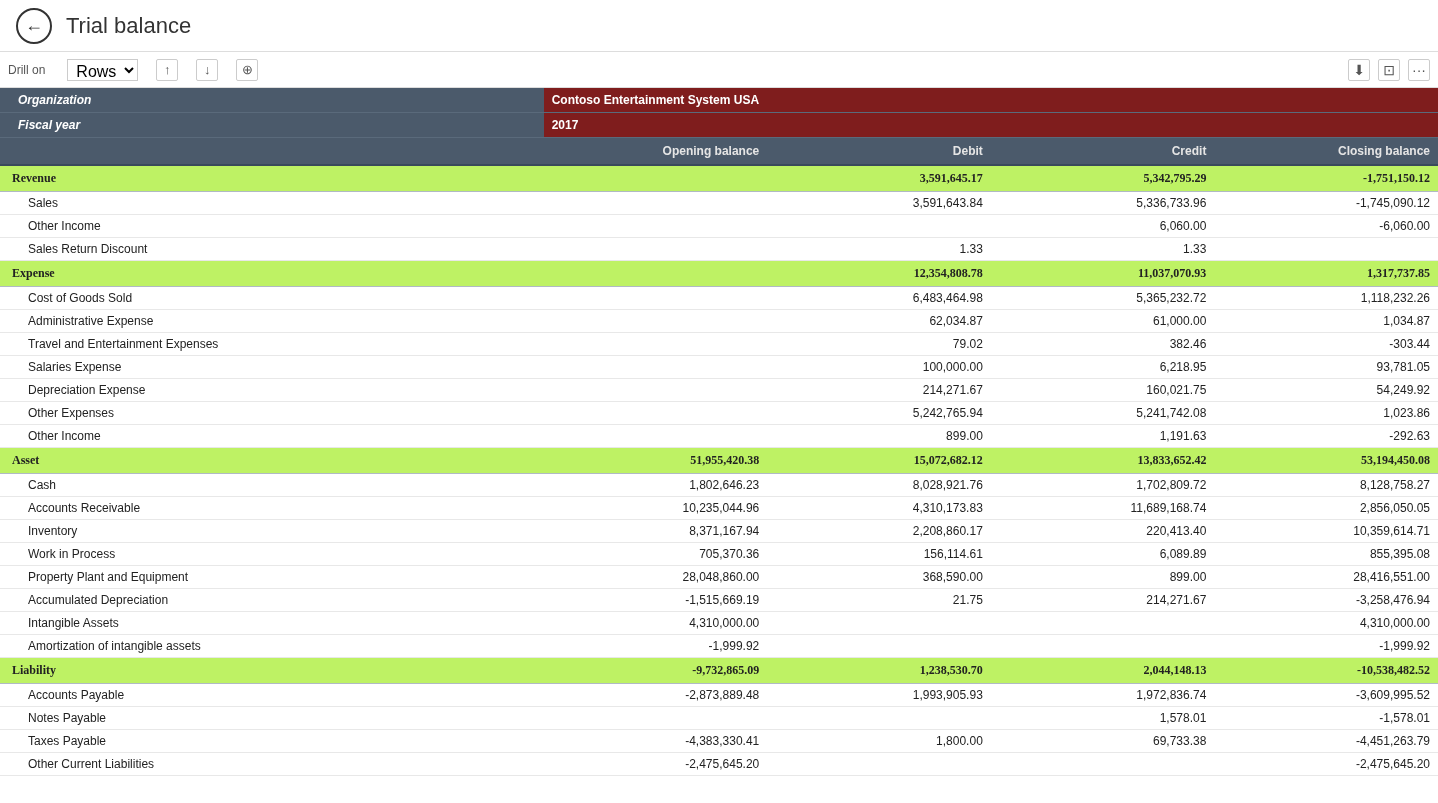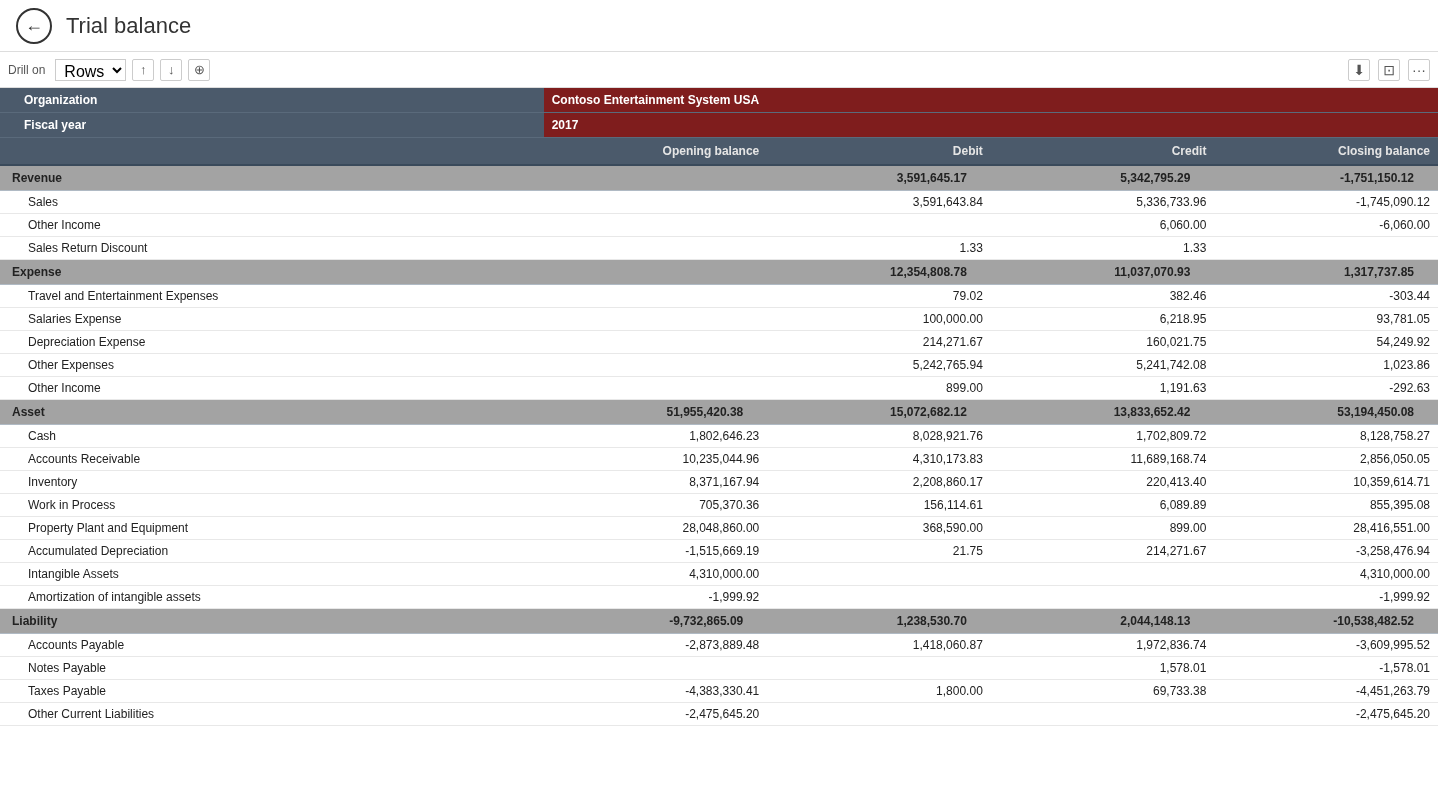--- a/index.html
+++ b/index.html
@@ -12,21 +12,21 @@
     .back-btn {
       width: 36px; height: 36px; border-radius: 50%; border: 2px solid #333;
       display: flex; align-items: center; justify-content: center;
       cursor: pointer; font-size: 18px; margin-right: 14px;
       background: #fff; color: #333;
     }
     .title-text { font-size: 22px; font-weight: 300; color: #333; }
 
     .toolbar {
       display: flex; align-items: center; padding: 4px 8px; background: #fff;
-      border-bottom: 1px solid #ddd; height: 36px; gap: 6px;
+      border-bottom: 1px solid #ddd; height: 36px; gap: 18px;
     }
     .drill-label { font-size: 12px; color: #555; margin-right: 4px; }
     .drill-select {
       border: 1px solid #ccc; padding: 2px 4px; font-size: 16px;
       background: #fff; height: 22px; cursor: pointer;
     }
     .toolbar-icon-btn {
       width: 22px; height: 22px; border: 1px solid #ccc; background: #fff;
       display: flex; align-items: center; justify-content: center;
       cursor: pointer; font-size: 13px; color: #555; border-radius: 2px;
@@ -47,35 +47,35 @@
     col.col-ob { width: 220px; }
     col.col-debit { width: 220px; }
     col.col-credit { width: 220px; }
     col.col-cb { width: 220px; }
 
     
     .info-row td {
       background: #4b5a6b; color: #fff; padding: 5px 8px;
       font-weight: 600; font-size: 12px; border-bottom: 1px solid #5a6a7b;
     }
-    .info-row td:first-child { padding-left: 24px; }
+    .info-row td:first-child { padding-left: 18px; font-style: italic; }
     .info-row td.value { background: #7f1d1d; color: #fff; }
 
     
     .col-header-row th {
       background: #4b5a6b; color: #e5e5e5; padding: 6px 8px;
       text-align: right; font-weight: 600; font-size: 12px;
       border-bottom: 2px solid #3a4a5b;
     }
     .col-header-row th:first-child { text-align: left; padding-left: 12px; }
 
     
     .cat-row td {
-      background: #a3a3a3; color: #222; padding: 5px 24px;
-      font-weight: 700; font-size: 12px; border-bottom: 1px solid #b0bac4;
+      background: #bef264; color: #222; padding: 5px 8px;
+      font-weight: 700; font-size: 12px; border-bottom: 1px solid #b0bac4; font-family: Liberation Serif, serif;
     }
     .cat-row td:first-child { padding-left: 12px; }
     .cat-row td.num { text-align: right; }
 
     
     .detail-row td {
       background: #fff; color: #222; padding: 4px 8px;
       font-size: 12px; border-bottom: 1px solid #e8e8e8;
     }
     .detail-row td:first-child { padding-left: 28px; }
@@ -176,20 +176,34 @@
       <td class="num"></td>
     </tr>
         <tr class="cat-row">
     <td>Expense</td>
     <td class="num"></td>
     <td class="num">12,354,808.78</td>
     <td class="num">11,037,070.93</td>
     <td class="num">1,317,737.85</td>
   </tr>
         <tr class="detail-row">
+      <td>Cost of Goods Sold</td>
+      <td class="num"></td>
+      <td class="num">6,483,464.98</td>
+      <td class="num">5,365,232.72</td>
+      <td class="num">1,118,232.26</td>
+    </tr>
+        <tr class="detail-row">
+      <td>Administrative Expense</td>
+      <td class="num"></td>
+      <td class="num">62,034.87</td>
+      <td class="num">61,000.00</td>
+      <td class="num">1,034.87</td>
+    </tr>
+        <tr class="detail-row">
       <td>Travel and Entertainment Expenses</td>
       <td class="num"></td>
       <td class="num">79.02</td>
       <td class="num">382.46</td>
       <td class="num">-303.44</td>
     </tr>
         <tr class="detail-row">
       <td>Salaries Expense</td>
       <td class="num"></td>
       <td class="num">100,000.00</td>
@@ -283,21 +297,21 @@
         <tr class="cat-row">
     <td>Liability</td>
     <td class="num">-9,732,865.09</td>
     <td class="num">1,238,530.70</td>
     <td class="num">2,044,148.13</td>
     <td class="num">-10,538,482.52</td>
   </tr>
         <tr class="detail-row">
       <td>Accounts Payable</td>
       <td class="num">-2,873,889.48</td>
-      <td class="num">1,418,060.87</td>
+      <td class="num">1,993,905.93</td>
       <td class="num">1,972,836.74</td>
       <td class="num">-3,609,995.52</td>
     </tr>
         <tr class="detail-row">
       <td>Notes Payable</td>
       <td class="num"></td>
       <td class="num"></td>
       <td class="num">1,578.01</td>
       <td class="num">-1,578.01</td>
     </tr>

